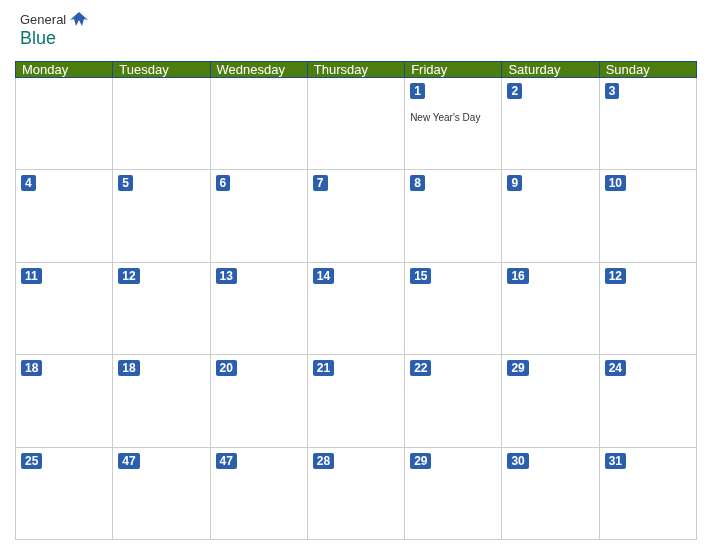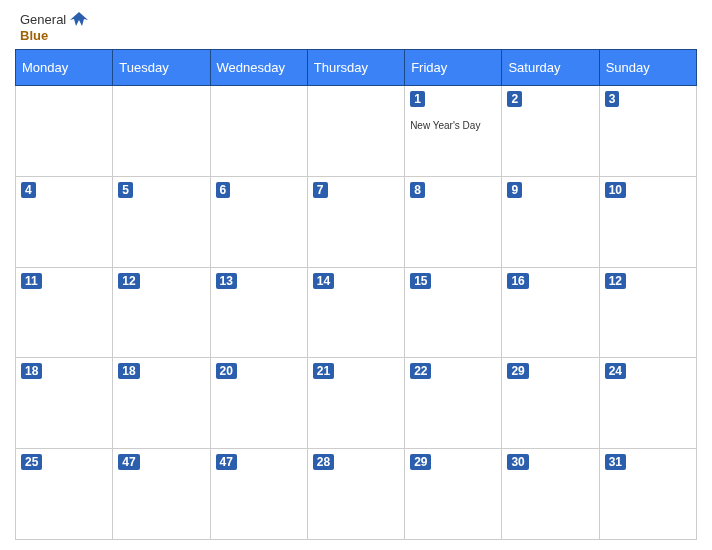--- a/index.html
+++ b/index.html
@@ -12,21 +12,21 @@
       flex-direction: column;
       align-items: center;
       padding: 10px 15px;
     }
 
     .header {
       width: 100%;
       display: flex;
       align-items: center;
       justify-content: space-between;
-      margin-bottom: 6px;
+      margin-bottom: 12px;
       padding: 0 5px;
     }
 
     .logo {
       display: flex;
       flex-direction: column;
       align-items: flex-start;
     }
 
     .calendar-title {
@@ -46,24 +46,24 @@
       text-align: right;
     }
 
     .calendar {
       width: 100%;
       border-collapse: collapse;
       flex: 1;
     }
 
     .calendar th {
-      background-color: #3b82f6;
+      background-color: #4d7c0f;
       color: white;
       text-align: left;
-      padding: 10px 6px;
+      padding: 0 6px;
       font-size: 13px;
       font-weight: normal;
       border: 1px solid #1a4a8a;
     }
 
     .calendar td {
       border: 1px solid #ccc;
       vertical-align: top;
       padding: 3px 5px;
       width: calc(100% / 7);
@@ -92,21 +92,21 @@
 <body>
 
 <div class="header">
   <div class="logo">
     <div style="display:flex; align-items:center; gap:2px;">
       <span style="font-size:13px; color:#333;">General</span>
       <svg width="22" height="18" viewBox="0 0 22 18">
         <polygon points="11,2 20,10 16,9 14,16 11,10 8,16 6,9 2,10" fill="#2b5fad"></polygon>
       </svg>
     </div>
-    <span style="font-size:13px; color:#a16207; font-weight:bold;">Blue</span>
+    <span style="font-size:18px; color:#0f766e; font-weight:normal;">Blue</span>
   </div>
 
   <div class="calendar-title"></div>
 
   <div class="country"></div>
 </div>
 
 <table class="calendar">
   <thead>
     <tr>

